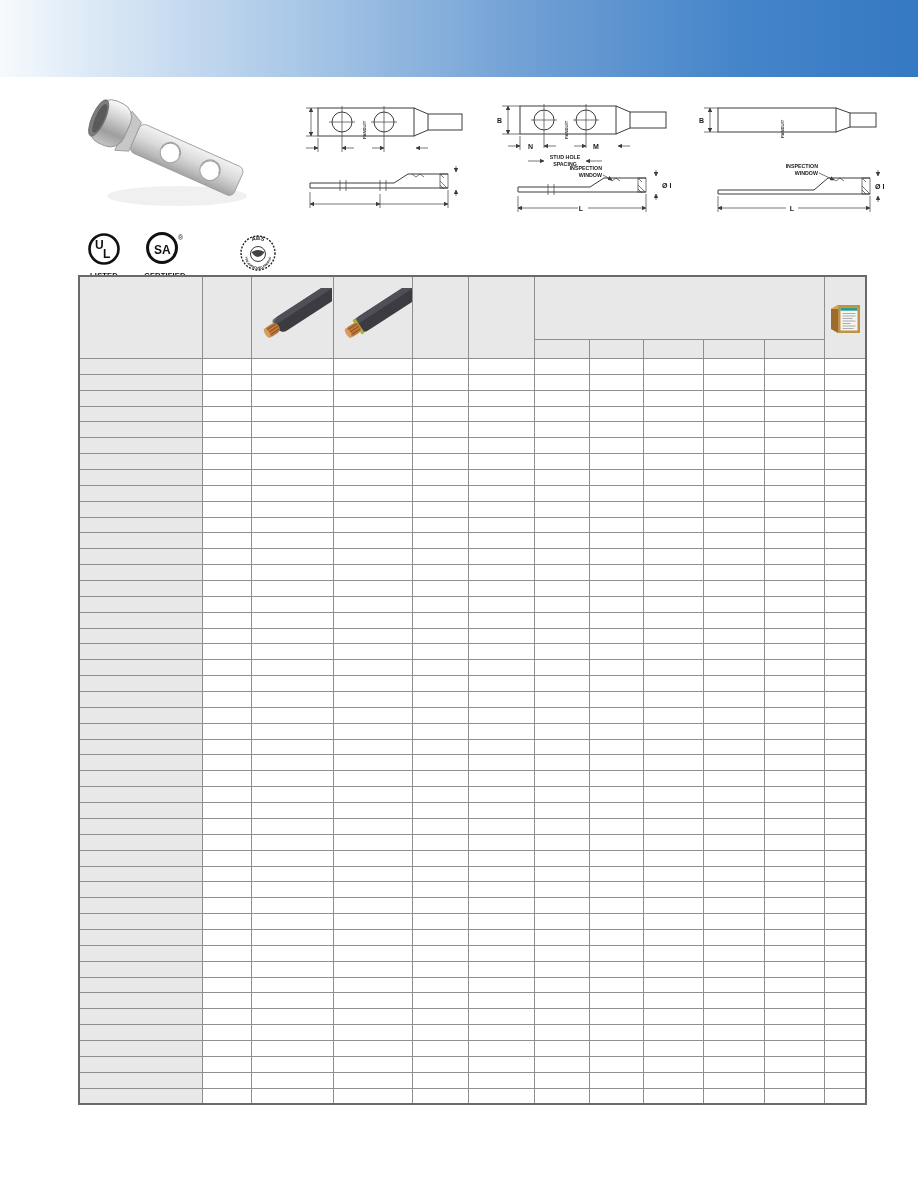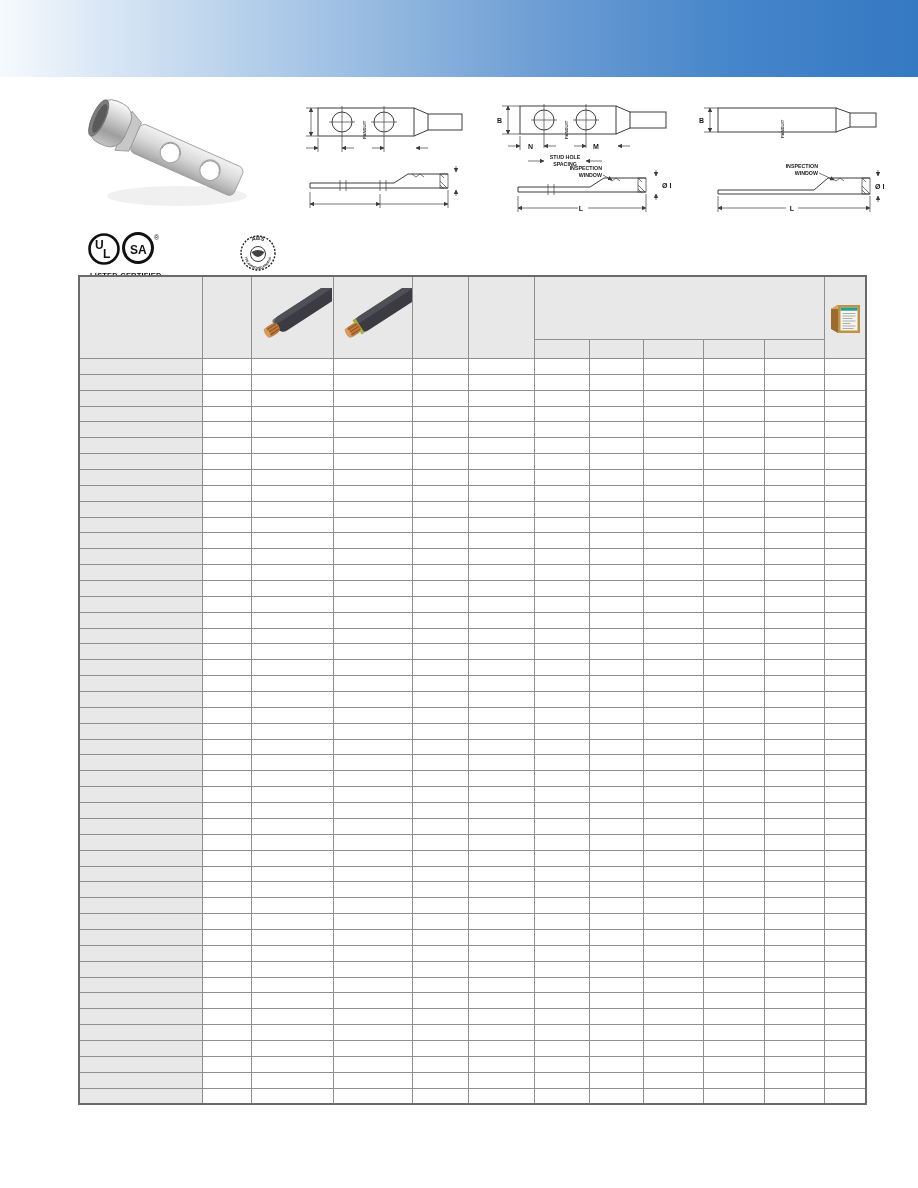--- a/index.html
+++ b/index.html
@@ -16,21 +16,21 @@
   .slot{position:absolute;}
   #lug-photo{left:82px;top:84px;width:176px;height:136px;}
   #drawing-1{left:296px;top:100px;width:172px;height:120px;}
   #drawing-2{left:490px;top:100px;width:190px;height:122px;}
   #drawing-3{left:694px;top:100px;width:192px;height:122px;}
 
   
   .certs{position:absolute;left:84px;top:230px;width:220px;height:48px;}
   .cert{position:absolute;text-align:center;}
   .cert-ul{left:0;top:2px;width:40px;}
-  .cert-csa{left:30px;top:0;width:54px;}
+  .cert-csa{left:54px;top:0;width:54px;}
   .cert-abs{left:151px;top:2px;width:46px;}
   .cert-caption{font-size:7.5px;font-weight:bold;letter-spacing:.2px;color:#111;margin-top:1px;}
 
   
   table.catalog{
     position:absolute;left:78px;top:275px;width:787px;
     border-collapse:collapse;table-layout:fixed;
     border:2px solid #6a6a6a;
   }
   .catalog td{border:1px solid #8f8f8f;padding:0;overflow:hidden;vertical-align:middle;text-align:center;}

